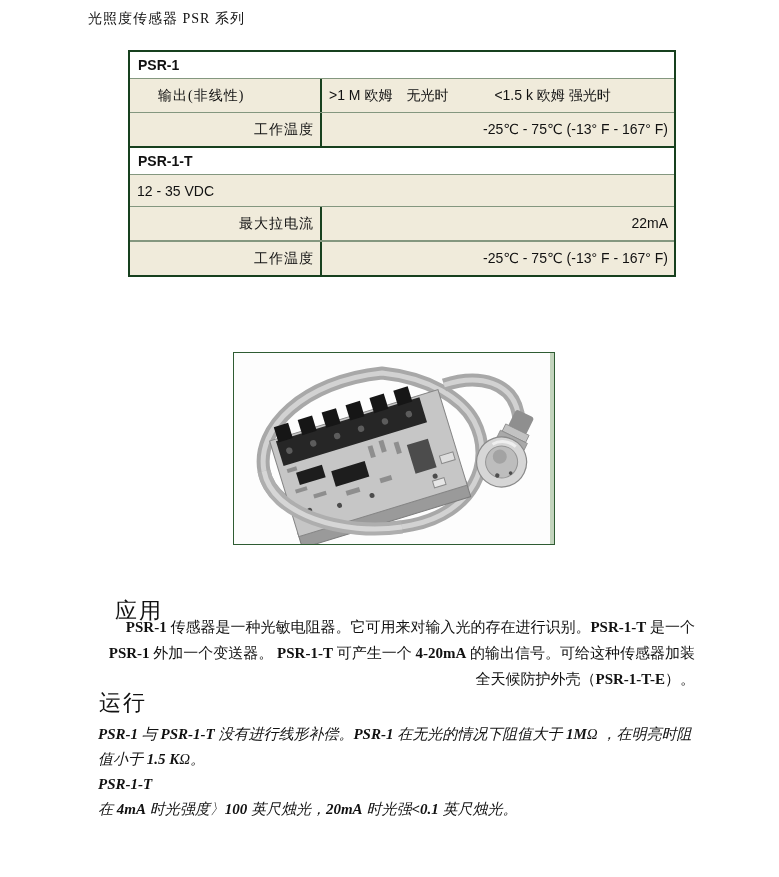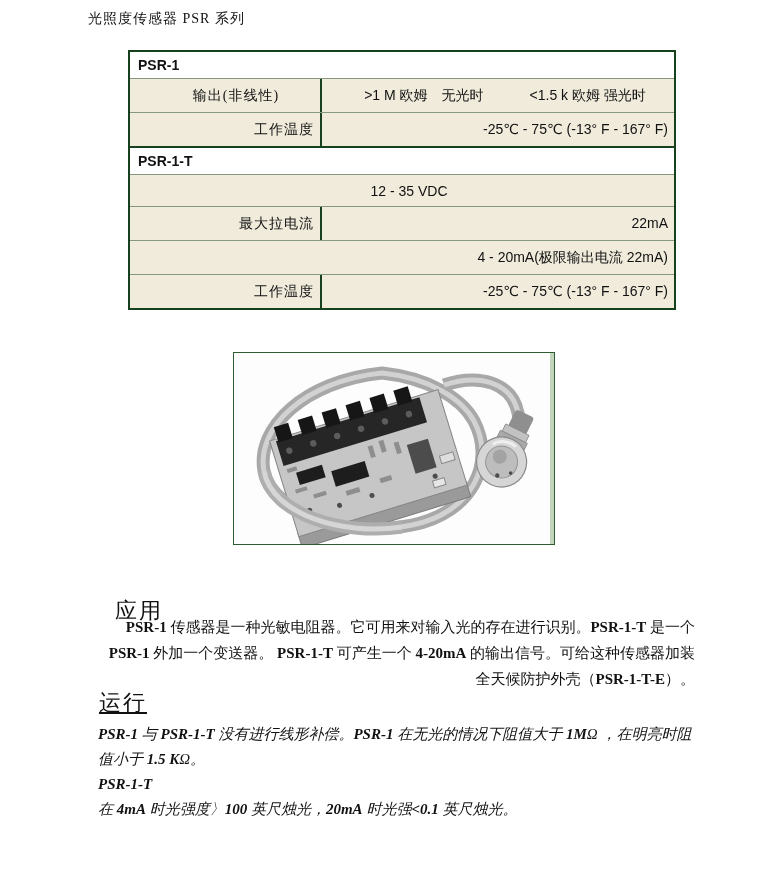--- a/index.html
+++ b/index.html
@@ -26,33 +26,33 @@
     background:#f0ebdb;
     font-size:14px;
   }
   .sec-header {
     background:#ffffff;
     font-family:"Liberation Sans","DejaVu Sans",sans-serif;
     font-weight:bold; font-size:14px;
     padding:5px 8px 4px 8px;
     min-height:17px;
   }
-  .sec-header + .t-row { border-top:1px solid #84977f;text-align:center; }
+  .sec-header + .t-row { border-top:1px solid #84977f; }
   .t-row { display:flex; background:#f0ebdb; }
   .t-row + .t-row { border-top:1px solid #84977f;text-align:right; }
   .t-row + .sec-header { border-top:2px solid #17401e; }
   .t-label {
     width:192px; box-sizing:border-box; flex:none;
     padding:8px 6px 7px 28px;
     border-right:2px solid #17401e;
     font-family:"Liberation Serif","DejaVu Serif",serif;
     letter-spacing:1px;
   }
   .t-value {
-    flex:1; padding:8px 6px 7px 20px;
+    flex:1; padding:8px 6px 7px 7px;
     font-family:"Liberation Sans","DejaVu Sans",sans-serif;
   }
   .t-value .v2 { margin-left:46px; }
 
   
   .photo {
     position:absolute; left:233px; top:352px;
     width:322px; height:193px;
     border:1px solid #2f5c33;
     box-sizing:border-box;
@@ -60,21 +60,21 @@
     box-shadow: inset -4px 0 0 #c3d4bd;
   }
   .photo svg { display:block; width:100%; height:100%; }
 
   
   .h-section {
     position:absolute; left:99px;
     font-size:22px; letter-spacing:2px; font-weight:normal;
   }
   .h-app { top:596px;margin-left:16px; }
-  .h-op  { top:688px;text-decoration:underline; }
+  .h-op  { top:688px; }
 
   .para {
     position:absolute; left:98px; width:597px;
     font-size:15px; line-height:26px;
     text-align:right;
   }
   .para-app { top:614px; }
   .op-block { position:absolute; left:98px; top:722px; width:600px;
     font-size:15px; line-height:25px; }
   .op-block p { margin:0;font-style:italic; }
@@ -103,21 +103,20 @@
   <div class="sec-header">PSR-1-T</div>
 
   <div class="t-row">
     <div class="t-value">12 - 35 VDC</div>
   </div>
   <div class="t-row">
     <div class="t-label">最大拉电流</div>
     <div class="t-value">22mA</div>
   </div>
   <div class="t-row">
-    <div class="t-value">4 - 20mA(极限输出电流 22mA)</div>
   </div>
   <div class="t-row">
     <div class="t-label">工作温度</div>
     <div class="t-value">-25℃  - 75℃  (-13° F - 167° F)</div>
   </div>
 </div>
 
 <div class="photo" title="PSR-1 传感器模块照片：电路板、黑色接线端子排、盘绕的灰色线缆与金属传感器探头">
   <svg viewBox="0 0 320 191">
 

